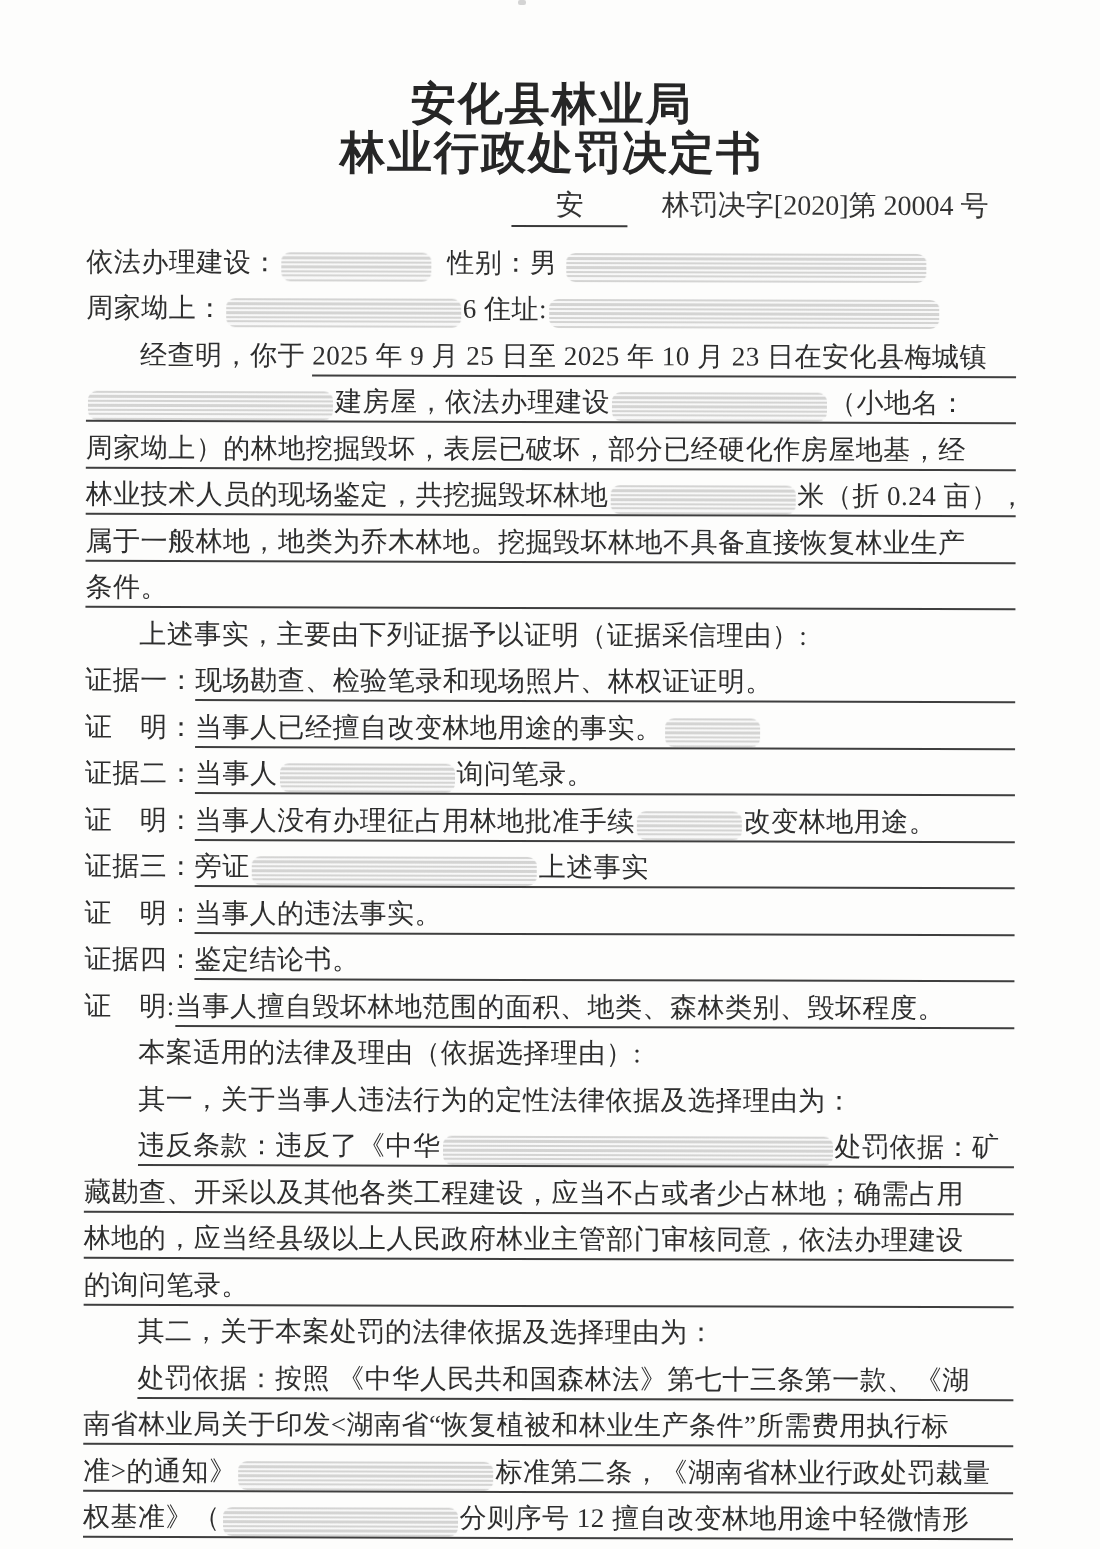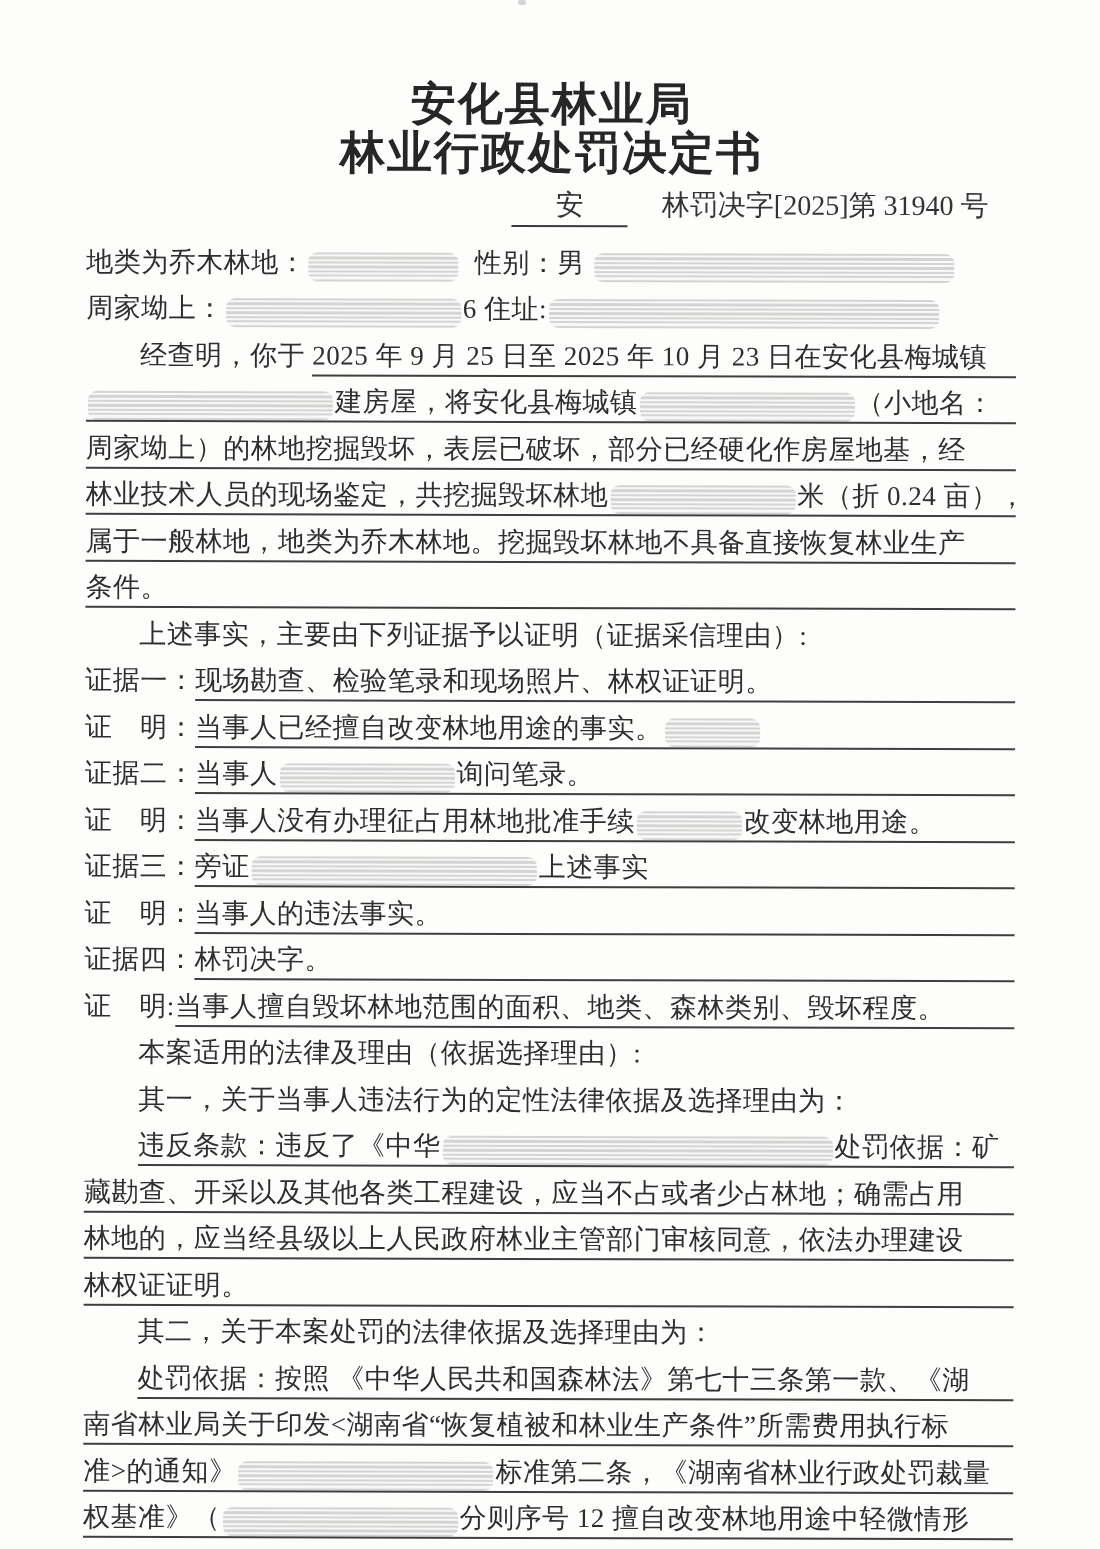--- a/index.html
+++ b/index.html
@@ -83,36 +83,36 @@
 <div class="sheet">
   <div class="scan-dot"></div>
   <div class="sheet-inner">
 
     <div class="title-block">
       <div class="title">安化县林业局</div>
       <div class="title">林业行政处罚决定书</div>
     </div>
 
     <div class="doc-number">
-      <span class="blank">安</span><span class="txt">林罚决字[2025]第 31940 号</span>
+      <span class="blank">安</span><span class="txt">林罚决字[2020]第 20004 号</span>
     </div>
 
     <div class="doc-lines">
         <div class="line">
-          <span class="plain"><span class="txt">地类为乔木林地：</span><span class="redaction" style="width: 150px;"></span><span class="txt">  性别：男 </span><span class="redaction" style="width: 360px;"></span></span>
+          <span class="plain"><span class="txt">依法办理建设：</span><span class="redaction" style="width: 150px;"></span><span class="txt">  性别：男 </span><span class="redaction" style="width: 360px;"></span></span>
         </div>
         <div class="line">
           <span class="plain"><span class="txt">周家坳上：</span><span class="redaction" style="width: 235px;"></span><span class="txt">6 住址:</span><span class="redaction" style="width: 390px;"></span></span>
         </div>
         <div class="line" style="padding-left: 54px;">
           <span class="plain"><span class="txt">经查明，你于 </span></span>
           <span class="underlined fill"><span class="txt">2025 年 9 月 25 日至 2025 年 10 月 23 日在安化县梅城镇</span></span>
         </div>
         <div class="line">
-          <span class="underlined fill"><span class="redaction" style="width: 245px;"></span><span class="txt">建房屋，将安化县梅城镇</span><span class="redaction" style="width: 215px;"></span><span class="txt">（小地名：</span></span>
+          <span class="underlined fill"><span class="redaction" style="width: 245px;"></span><span class="txt">建房屋，依法办理建设</span><span class="redaction" style="width: 215px;"></span><span class="txt">（小地名：</span></span>
         </div>
         <div class="line">
           <span class="underlined fill"><span class="txt">周家坳上）的林地挖掘毁坏，表层已破坏，部分已经硬化作房屋地基，经</span></span>
         </div>
         <div class="line">
           <span class="underlined fill"><span class="txt">林业技术人员的现场鉴定，共挖掘毁坏林地</span><span class="redaction" style="width: 185px;"></span><span class="txt">米（折 0.24 亩），</span></span>
         </div>
         <div class="line">
           <span class="underlined fill"><span class="txt">属于一般林地，地类为乔木林地。挖掘毁坏林地不具备直接恢复林业生产</span></span>
         </div>
@@ -141,21 +141,21 @@
         <div class="line">
           <span class="plain"><span class="txt">证据三：</span></span>
           <span class="underlined fill"><span class="txt">旁证</span><span class="redaction" style="width: 285px;"></span><span class="txt">上述事实</span></span>
         </div>
         <div class="line">
           <span class="plain"><span class="txt">证　明：</span></span>
           <span class="underlined fill"><span class="txt">当事人的违法事实。</span></span>
         </div>
         <div class="line">
           <span class="plain"><span class="txt">证据四：</span></span>
-          <span class="underlined fill"><span class="txt">林罚决字。</span></span>
+          <span class="underlined fill"><span class="txt">鉴定结论书。</span></span>
         </div>
         <div class="line">
           <span class="plain"><span class="txt">证　明:</span></span>
           <span class="underlined fill"><span class="txt">当事人擅自毁坏林地范围的面积、地类、森林类别、毁坏程度。</span></span>
         </div>
         <div class="line" style="padding-left: 54px;">
           <span class="plain"><span class="txt">本案适用的法律及理由（依据选择理由）:</span></span>
         </div>
         <div class="line" style="padding-left: 54px;">
           <span class="plain"><span class="txt">其一，关于当事人违法行为的定性法律依据及选择理由为：</span></span>
@@ -163,21 +163,21 @@
         <div class="line" style="padding-left: 54px;">
           <span class="underlined fill"><span class="txt">违反条款：违反了《中华</span><span class="redaction" style="width: 390px;"></span><span class="txt">处罚依据：矿</span></span>
         </div>
         <div class="line">
           <span class="underlined fill"><span class="txt">藏勘查、开采以及其他各类工程建设，应当不占或者少占林地；确需占用</span></span>
         </div>
         <div class="line">
           <span class="underlined fill"><span class="txt">林地的，应当经县级以上人民政府林业主管部门审核同意，依法办理建设</span></span>
         </div>
         <div class="line">
-          <span class="underlined fill"><span class="txt">林权证证明。</span></span>
+          <span class="underlined fill"><span class="txt">的询问笔录。</span></span>
         </div>
         <div class="line" style="padding-left: 54px;">
           <span class="plain"><span class="txt">其二，关于本案处罚的法律依据及选择理由为：</span></span>
         </div>
         <div class="line" style="padding-left: 54px;">
           <span class="underlined fill"><span class="txt">处罚依据：按照 《中华人民共和国森林法》第七十三条第一款、《湖</span></span>
         </div>
         <div class="line">
           <span class="underlined fill"><span class="txt">南省林业局关于印发&lt;湖南省“恢复植被和林业生产条件”所需费用执行标</span></span>
         </div>

